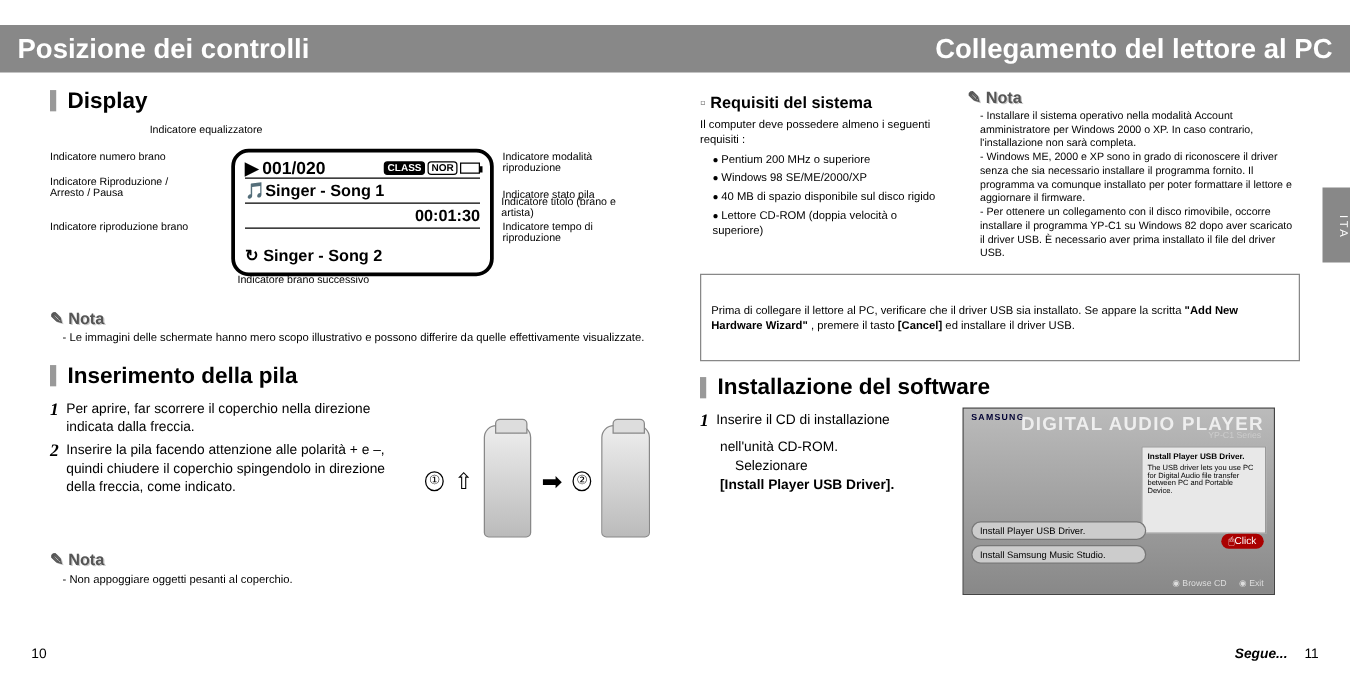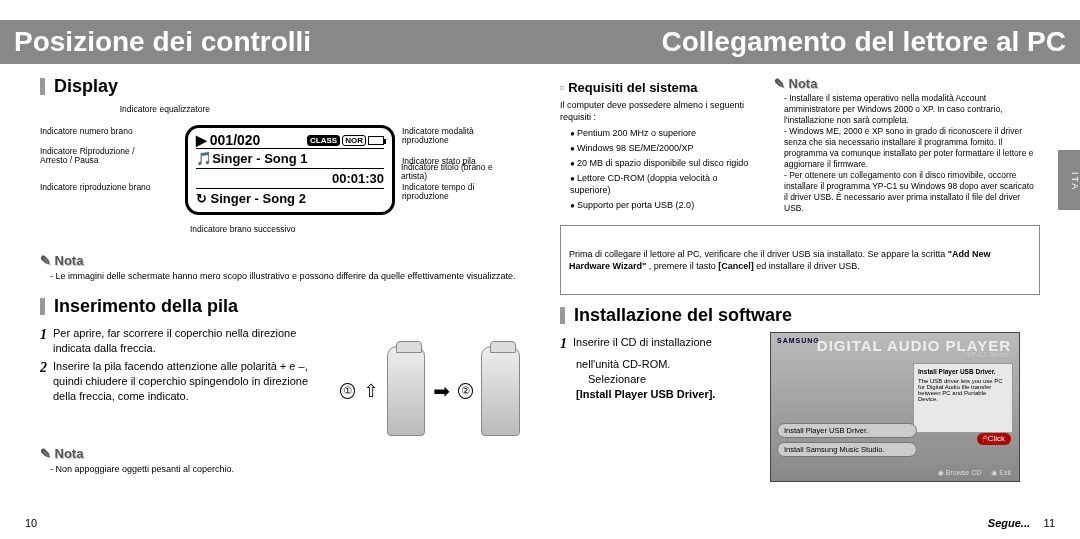--- a/index.html
+++ b/index.html
@@ -1,20 +1,20 @@
 <!DOCTYPE html>
 <html><head>
 <meta charset="utf-8">
 <style>
   * { box-sizing: border-box; margin: 0; padding: 0; }
   body { font-family: Arial, Helvetica, sans-serif; background: #fff; width: 1080px; height: 539px; position: relative; font-size: 11px; color: #000; }
   .page { display: flex; width: 100%; height: 100%; }
   .left-page, .right-page { width: 540px; height: 539px; position: relative; padding: 0 20px 20px 40px; }
   .right-page { padding: 0 40px 20px 20px; }
-  .title-bar { background: #888; color: #fff; font-size: 28px; font-weight: bold; padding: 6px 14px; margin: 20px -20px 12px -40px; }
+  .title-bar { background: #888; color: #fff; font-size: 22px; font-weight: bold; padding: 6px 14px; margin: 20px -20px 12px -40px; }
   .right-page .title-bar { text-align: right; margin: 20px -40px 12px -20px; }
   .section-h { font-size: 18px; font-weight: bold; margin: 8px 0 6px; }
   .section-h::before { content: "▌"; color: #999; margin-right: 4px; font-size: 14px; vertical-align: 1px; }
   .sub-h { font-size: 13px; font-weight: bold; margin: 4px 0 4px; }
   .sub-h::before { content: "▫ "; color: #888; }
   .nota-label { font-size: 13px; font-weight: bold; color: #555; text-shadow: 1px 1px 0 #ccc; margin: 8px 0 2px; }
   .nota-label::before { content: "✎ "; }
   .small { font-size: 9px; line-height: 1.35; }
   .tiny { font-size: 8.5px; line-height: 1.3; }
   .dash-list, .dot-list { list-style: none; padding-left: 10px; }
@@ -25,21 +25,21 @@
   .num-step .num { font-style: italic; font-weight: bold; font-size: 14px; font-family: Georgia, serif; }
   .display-diagram { position: relative; width: 480px; height: 140px; margin: 8px 0 2px; }
   .lcd { position: absolute; left: 145px; top: 20px; width: 210px; border: 3px solid #000; border-radius: 14px; background: #fff; color: #000; padding: 4px 8px 6px; }
   .lcd-row1 { display: flex; justify-content: space-between; align-items: center; font-weight: bold; font-size: 14px; }
   .lcd-row1 .left { display:flex; align-items:center; gap:3px; }
   .lcd-row1 .icons-r { display:flex; gap:2px; align-items:center; }
   .lcd-row1 .badge { font-size: 8px; border:1px solid #000; border-radius:3px; padding:0 2px; }
   .lcd-row1 .batt { width:16px; height:9px; border:1px solid #000; position:relative; display:inline-block; }
   .lcd-row1 .batt::after { content:""; position:absolute; right:-3px; top:2px; width:2px; height:5px; background:#000;}
   .lcd-row2, .lcd-row3 { display: flex; justify-content: space-between; font-weight: bold; font-size: 13px; padding: 2px 0; border-top: 1px solid #000; }
-  .lcd-row4 { font-weight: bold; font-size: 13px; padding-top: 2px; border-top: 1px solid #000; }
+  .lcd-row4 { font-weight: bold; font-size: 13px; padding-top: 14px; border-top: 1px solid #000; }
   .callout { position: absolute; font-size: 8.5px; line-height: 1.1; color: #000; }
   .pg-num-l { position: absolute; bottom: 10px; left: 25px; font-size: 11px; }
   .pg-num-r { position: absolute; bottom: 10px; right: 25px; font-size: 11px; }
   .segue { position: absolute; bottom: 10px; right: 50px; font-size: 11px; font-style: italic; font-weight: bold; }
   .ita-tab { position: absolute; right: 0; top: 150px; width: 22px; height: 60px; background: #888; color:#fff; font-size:9px; writing-mode: vertical-rl; text-align:center; padding-top:4px; letter-spacing:2px; }
   .right-cols { display:flex; gap:14px; }
   .right-cols .colA { width: 200px; }
   .right-cols .colB { width: 260px; }
   .note-box { border:1px solid #888; padding:22px 8px; margin:10px 0; font-size:9px; line-height:1.35; }
   .install-row { display:flex; gap:10px; margin-top:6px; }
@@ -151,31 +151,30 @@
     <div class="title-bar">Collegamento del lettore al PC</div>
     <div class="ita-tab">ITA</div>
 
     <div class="right-cols">
       <div class="colA">
         <div class="sub-h">Requisiti del sistema</div>
         <div class="small" style="margin-bottom:4px;">Il computer deve possedere almeno i seguenti requisiti :</div>
         <ul class="dot-list small">
           <li>Pentium 200 MHz o superiore</li>
           <li>Windows 98 SE/ME/2000/XP</li>
-          <li>20 MB di spazio disponibile sul disco rigido</li>
+          <li>40 MB di spazio disponibile sul disco rigido</li>
           <li>Lettore CD-ROM (doppia velocità o superiore)</li>
-          <li>Supporto per porta USB (2.0)</li>
         </ul>
       </div>
       <div class="colB">
         <div class="nota-label" style="margin-top:0;">Nota</div>
         <ul class="dash-list tiny">
           <li>Installare il sistema operativo nella modalità Account amministratore per Windows 2000 o XP. In caso contrario, l'installazione non sarà completa.</li>
           <li>Windows ME, 2000 e XP sono in grado di riconoscere il driver senza che sia necessario installare il programma fornito. Il programma va comunque installato per poter formattare il lettore e aggiornare il firmware.</li>
-          <li>Per ottenere un collegamento con il disco rimovibile, occorre installare il programma YP-C1 su Windows 98 dopo aver scaricato il driver USB. È necessario aver prima installato il file del driver USB.</li>
+          <li>Per ottenere un collegamento con il disco rimovibile, occorre installare il programma YP-C1 su Windows 82 dopo aver scaricato il driver USB. È necessario aver prima installato il file del driver USB.</li>
         </ul>
       </div>
     </div>
 
     <div class="note-box">
       <span>Prima di collegare il lettore al PC, verificare che il driver USB sia installato. Se appare la scritta </span>
       <span class="bold">"Add New Hardware Wizard"</span>
       <span>, premere il tasto </span>
       <span class="bold">[Cancel]</span>
       <span> ed installare il driver USB.</span>

